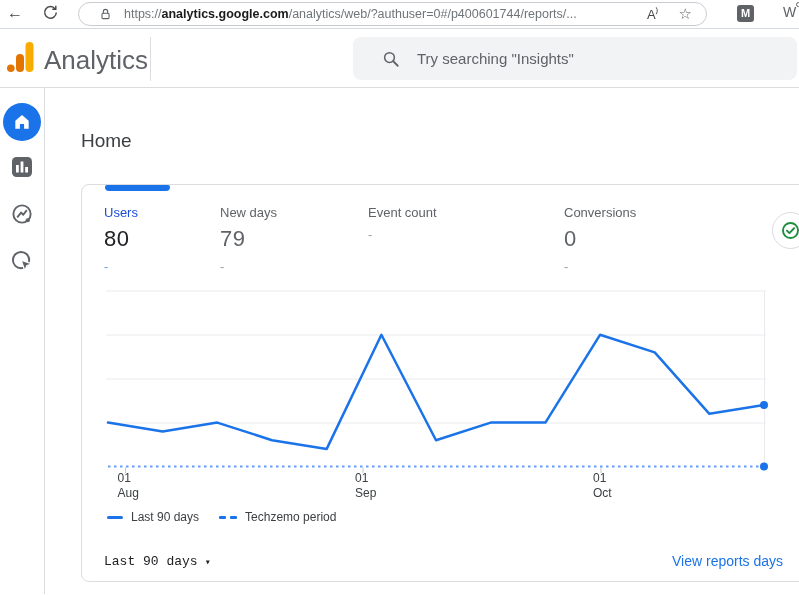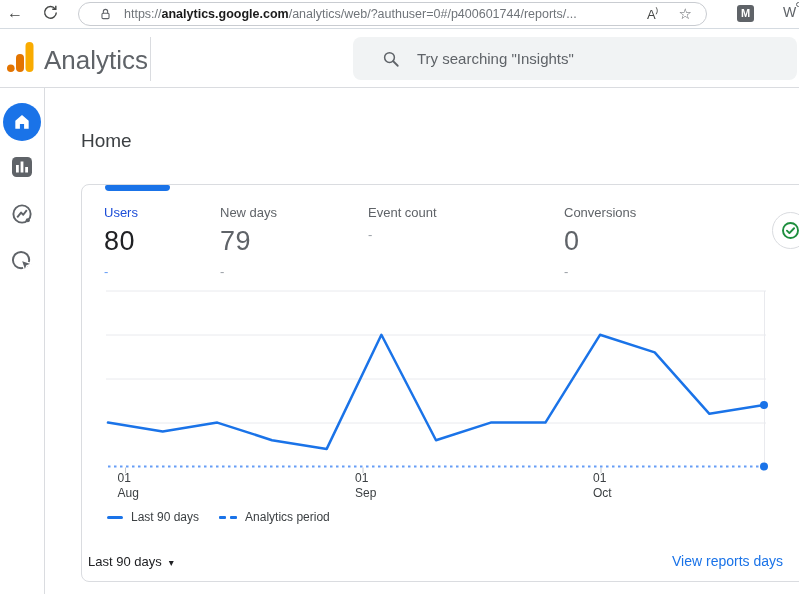--- a/index.html
+++ b/index.html
@@ -61,40 +61,40 @@
 
   
   .card { position:absolute; left:36px; top:96px; width:735px; height:398px;
     background:#fff; border:1px solid #dadce0; border-radius:8px; }
   .tab-indicator { position:absolute; left:23px; top:0; width:65px; height:6px;
     background:#1a73e8; border-radius:2px 2px 4px 4px; }
   .metric { position:absolute; top:20px; cursor:pointer; }
   .m0 { left:22px; } .m1 { left:138px; } .m2 { left:286px; } .m3 { left:466px;margin-left:16px; }
   .metric .mlabel { font-size:13px; color:#5f6368; }
   .metric.active .mlabel { color:#1d4ed8; }
-  .metric .mvalue { font-size:27px; color:#5f6368; margin-top:6px; letter-spacing:.5px; }
+  .metric .mvalue { font-size:22px; color:#5f6368; margin-top:6px; letter-spacing:.5px; }
   .metric.active .mvalue { color:#202124; }
   .metric .mdash { font-size:13px; color:#9aa0a6; margin-top:7px; }
   .metric.active .mdash { color:#669df6; }
   .rt-badge { position:absolute; left:690px; top:27px; width:37px; height:37px;
     border:1px solid #dadce0; border-radius:50%; background:#fff;
     display:flex; align-items:center; justify-content:center; cursor:pointer; }
 
   .chart-svg { position:absolute; left:0; top:100px; }
   .chart-svg text { font-size:12px; fill:#3c4043; }
 
   .legend { position:absolute; left:25px; top:325px; display:flex; align-items:center;
     gap:10px; font-size:12px; color:#3c4043; }
   .lg-item { display:flex; align-items:center; gap:8px; margin-right:10px; }
   .sw-solid { width:16px; height:3px; background:#1a73e8; border-radius:2px; }
   .sw-dashed { display:flex; gap:4px; }
   .sw-dashed i { display:block; width:7px; height:3px; background:#1a73e8; border-radius:1px; }
 
-  .range-btn { position:absolute; left:6px; top:369px; font-size:13px; color:#202124;
-    cursor:pointer; }
+  .range-btn { position:absolute; left:22px; top:369px; font-size:13px; color:#202124;
+    cursor:pointer;font-family:Liberation Mono, monospace; }
   .range-btn .caret { font-size:10px; color:#202124; margin-left:7px; }
   .snapshot-link { position:absolute; left:590px; top:368px; font-size:14px;
     color:#1a73e8; white-space:nowrap; cursor:pointer; }
 </style>
 </head>
 <body>
 
 <div class="browser-bar">
   <div class="nav-back">←</div>
   <svg class="nav-refresh" viewBox="0 0 24 24">
@@ -221,21 +221,21 @@
       <div class="legend">
         <div class="lg-item">
           <span class="sw-solid"></span>
           <span>Last 90 days</span>
         </div>
         <div class="lg-item">
           <span class="sw-dashed">
               <i></i>
               <i></i>
             </span>
-          <span>Analytics period</span>
+          <span>Techzemo period</span>
         </div>
       </div>
 
       <div class="range-btn"><span>Last 90 days</span><span class="caret">▾</span></div>
       <div class="snapshot-link">View reports days</div>
     </div>
   </div>
 </div>
 
 </body></html>

